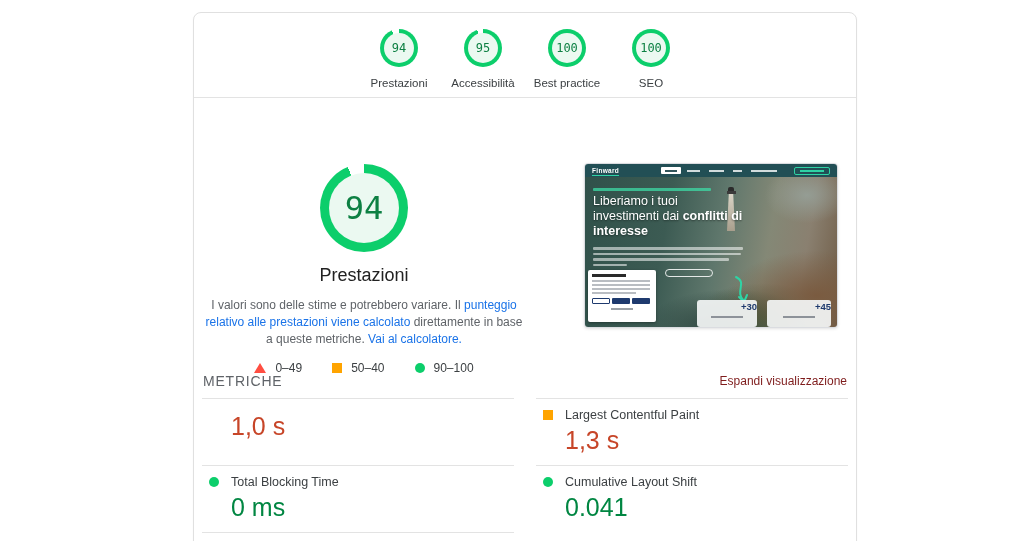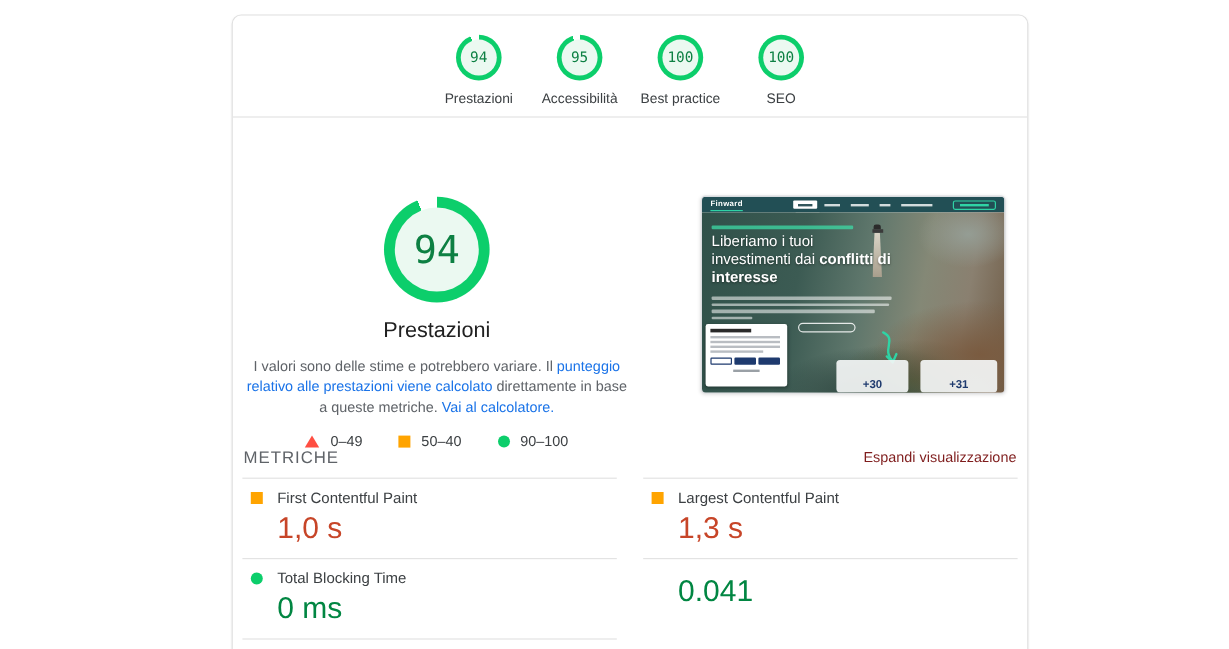--- a/index.html
+++ b/index.html
@@ -83,21 +83,21 @@
   .t-cookie { position:absolute; left:3px; top:93px; width:68px; height:52px; background:#fff;
     border-radius:2px; box-shadow:0 1px 3px rgba(0,0,0,.35); padding:4px; }
   .t-cookie .ct { width:34px; height:3px; background:#2a2a2a; margin-bottom:3px; }
   .t-cookie .cl { width:58px; height:2px; background:#b9bdc2; margin-bottom:2px; }
   .t-cookie .cbtns { display:flex; gap:2px; margin-top:4px; }
   .t-cookie .cb { width:18px; height:6px; background:#1e3a6e; border-radius:1px; }
   .t-cookie .cb.outline { background:#fff; border:1px solid #1e3a6e; }
   .t-cookie .cf { width:22px; height:2px; background:#9aa0a6; margin:4px auto 0; }
 
   .t-stat { position:absolute; top:123px; height:27px; background:rgba(244,246,246,.92);
-    border-radius:3px; text-align:center; padding-top:16px; }
+    border-radius:3px; text-align:right; padding-top:2px; }
   .t-stat .v { font-size:9.5px; font-weight:bold; color:#1e3a6e; line-height:10px; }
   .t-stat .c { width:32px; height:2px; background:#8d9299; margin:4px auto 0; }
 
   .t-arrow { position:absolute; left:147px; top:98px; }
 
   
   .metrics { padding:10px 8px 0; }
   .metrics-head { display:flex; justify-content:space-between; align-items:center;
     padding:0 1px; margin-bottom:9px; }
   .metrics-title { font-size:14px; color:#5f6368; letter-spacing:.8px; }
@@ -221,55 +221,55 @@
             <span class="cb"></span>
             <span class="cb"></span>
           </div>
           <div class="cf"></div>
         </div>
         <div class="t-stat" style="left:112px; width:60px;">
           <div class="v">+30</div>
           <div class="c"></div>
         </div>
         <div class="t-stat" style="left:182px; width:64px;">
-          <div class="v">+31</div>
+          <div class="v">+45</div>
           <div class="c"></div>
         </div>
       </div>
     </div>
   </div>
 
   <div class="metrics">
     <div class="metrics-head">
       <span class="metrics-title">METRICHE</span>
       <span class="expand-link">Espandi visualizzazione</span>
     </div>
     <div class="metric-grid">
       <div class="metric average">
-        <div class="metric-row">
-          <span class="metric-marker"></span>
-          <span class="metric-label">First Contentful Paint</span>
-        </div>
         <div class="metric-value">1,0 s</div>
       </div>
       <div class="metric average">
         <div class="metric-row">
           <span class="metric-marker"></span>
           <span class="metric-label">Largest Contentful Paint</span>
         </div>
         <div class="metric-value">1,3 s</div>
       </div>
       <div class="metric good">
         <div class="metric-row">
           <span class="metric-marker"></span>
           <span class="metric-label">Total Blocking Time</span>
         </div>
         <div class="metric-value">0 ms</div>
       </div>
       <div class="metric good">
+        <div class="metric-row">
+          <span class="metric-marker"></span>
+          <span class="metric-label">Cumulative Layout Shift</span>
+        </div>
         <div class="metric-value">0.041</div>
       </div>
       <div class="metric average">
         <div class="metric-row">
           <span class="metric-marker"></span>
           <span class="metric-label">Speed Index</span>
         </div>
 
       </div>
     </div>

